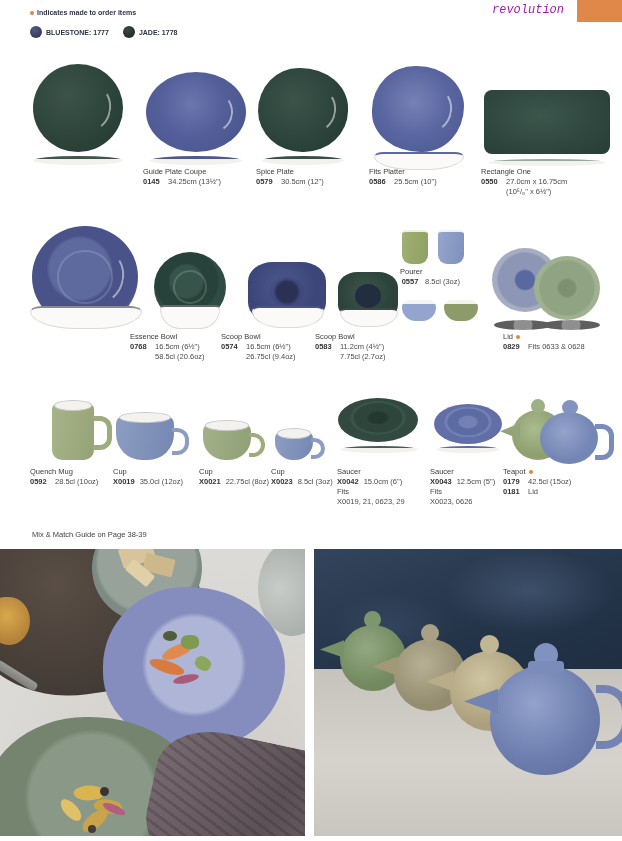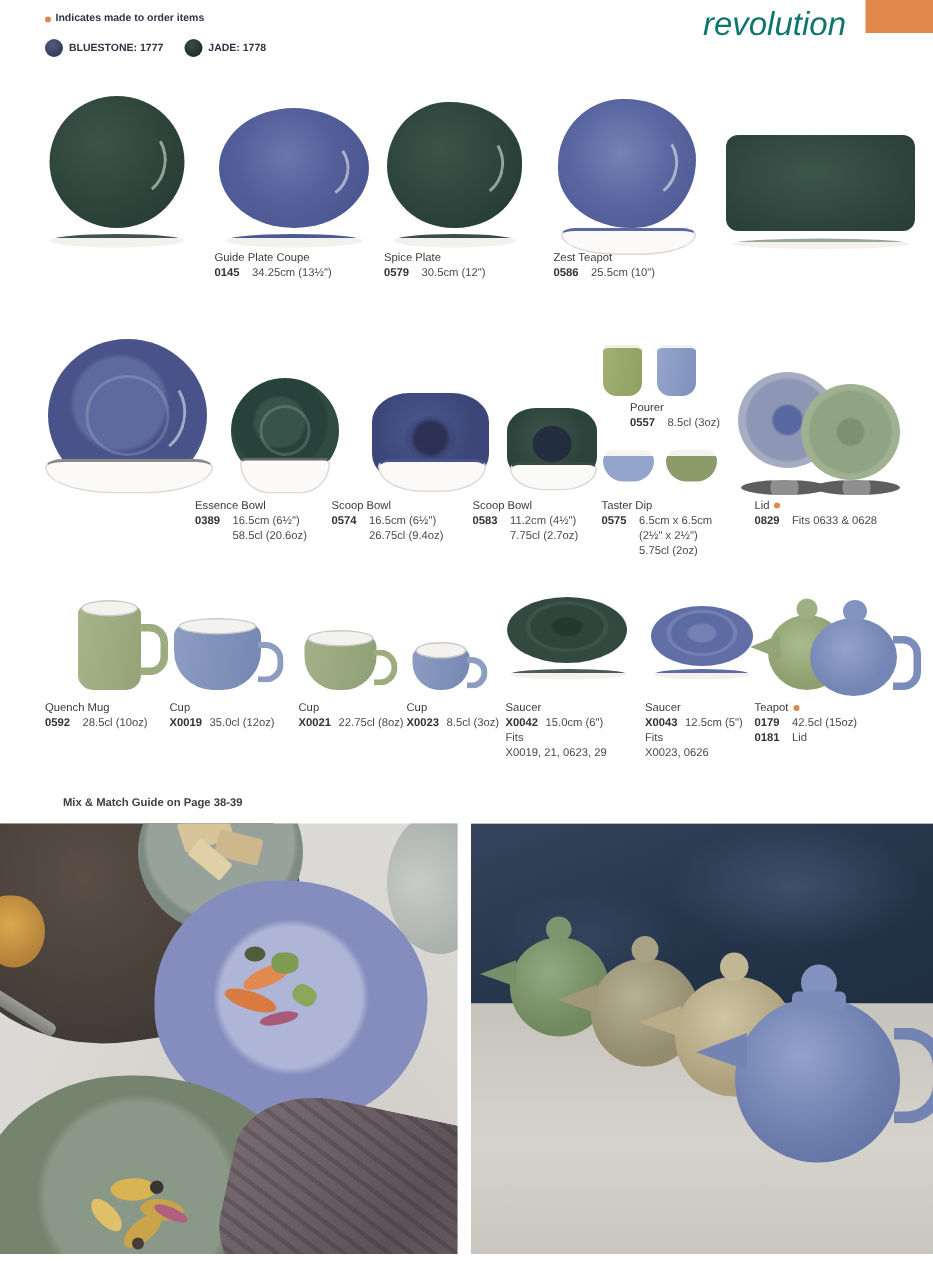--- a/index.html
+++ b/index.html
@@ -5,38 +5,38 @@
   html,body{margin:0;padding:0;background:#fff;}
   .page{position:relative;width:622px;height:841px;background:#fff;overflow:hidden;
         font-family:"Liberation Sans","DejaVu Sans",sans-serif;color:#3c3c3c;}
   .abs{position:absolute;}
   .round{border-radius:50%;}
 
   
   .corner{position:absolute;right:0;top:0;width:45px;height:22px;background:#e0874a;}
   .brandline{position:absolute;top:3px;right:58px;display:flex;align-items:baseline;gap:8px;}
   .brand{font-size:11.5px;letter-spacing:1.6px;color:#9a9a9a;}
-  .collection{font-family:Liberation Sans, sans-serif;font-style:italic;font-size:22px;color:#0f766e;}
+  .collection{font-family:Liberation Mono, monospace;font-style:italic;font-size:12px;color:#a21caf;}
   .mto-note{position:absolute;left:30px;top:9px;display:flex;align-items:center;gap:3px;
             font-size:7px;font-weight:bold;color:#2e3445;}
   .mto-dot{width:4px;height:4px;background:#e0874a;border-radius:50%;display:inline-block;flex:0 0 auto;}
   .legend{position:absolute;left:30px;top:26px;display:flex;gap:14px;align-items:center;}
   .legend-item{display:flex;align-items:center;gap:4px;font-size:7px;font-weight:bold;color:#2e3445;}
   .swatch{width:12px;height:12px;border-radius:50%;}
   .sw-bluestone{background:radial-gradient(circle at 38% 32%,#525b7f,#343c5c 70%);}
   .sw-jade{background:radial-gradient(circle at 38% 32%,#3c4a42,#222e28 70%);}
 
   
   .pcell{position:absolute;font-size:7.5px;line-height:10px;color:#4a4a4a;}
   .pname{color:#3a3a3a;display:flex;align-items:center;gap:3px;}
   .pline{display:flex;gap:5px;white-space:nowrap;}
   .code{font-weight:bold;color:#333;min-width:20px;}
   .cont{padding-left:25px;}
   .plain{padding-left:0;}
-  .mix-note{position:absolute;left:42px;top:530px;font-size:7.5px;color:#3f3f3f;font-weight:bold;}
+  .mix-note{position:absolute;left:32px;top:530px;font-size:7.5px;color:#3f3f3f;}
 
   
   .hl::after{content:"";position:absolute;right:13%;top:24%;width:38%;height:48%;
              border:2px solid transparent;border-right-color:rgba(255,255,255,.5);
              border-radius:50%;transform:rotate(10deg);}
   .lens{position:absolute;border-radius:50%;}
   .bowlside{position:absolute;background:#fbfaf8;border:1px solid #dcdad6;
             border-radius:14% 14% 55% 55%/32% 32% 100% 100%;}
   .cup{position:absolute;}
   .cup::before{content:"";position:absolute;left:5%;right:5%;top:-4px;height:9px;
@@ -115,25 +115,37 @@
     <div class="pname">
         <span>Spice Plate</span>
       </div>
     <div class="pline">
         <span class="code">0579</span>
         <span>30.5cm (12")</span>
       </div>
   </div>
   <div class="pcell" style="left:369px;top:167px;">
     <div class="pname">
-        <span>Zest Teapot</span>
+        <span>Fits Platter</span>
       </div>
     <div class="pline">
         <span class="code">0586</span>
         <span>25.5cm (10")</span>
+      </div>
+  </div>
+  <div class="pcell" style="left:481px;top:167px;">
+    <div class="pname">
+        <span>Rectangle One</span>
+      </div>
+    <div class="pline">
+        <span class="code">0550</span>
+        <span>27.0cm x 16.75cm</span>
+      </div>
+    <div class="pline cont">
+        <span>(10⁵/₈" x 6½")</span>
       </div>
   </div>
 
   <div class="abs round hl" style="left:32px;top:226px;width:106px;height:102px;background:radial-gradient(circle at 45% 42%,#5e699e 0 36%,#4a5389 40% 70%,#525c94 74%);">
     <div class="ring" style="left:24%;top:24%;right:24%;bottom:24%;"></div>
   </div>
   <div class="bowlside" style="left:30px;top:306px;width:110px;height:20px;border-top:2px solid #8a8a8a;"></div>
 
   <div class="abs round" style="left:154px;top:252px;width:72px;height:70px;background:radial-gradient(circle at 45% 42%,#37544a 0 28%,#27423a 32% 55%,#2f4b42 58%);">
     <div class="ring" style="left:26%;top:26%;right:26%;bottom:26%;"></div>
@@ -159,21 +171,21 @@
   <div class="abs round" style="left:492px;top:248px;width:66px;height:64px;background:radial-gradient(circle,#5a68a2 0 20%,#8d97b5 24% 58%,#a6adc2 62%);"></div>
   <div class="abs round" style="left:534px;top:256px;width:66px;height:64px;background:radial-gradient(circle,#7d9070 0 18%,#90a383 22% 58%,#9fb191 62%);"></div>
   <div class="lens" style="left:494px;top:320px;width:58px;height:10px;background:radial-gradient(circle at 50% 50%,#8f8f8f 0 30%,#5e5e5e 34%);"></div>
   <div class="lens" style="left:542px;top:320px;width:58px;height:10px;background:radial-gradient(circle at 50% 50%,#8f8f8f 0 30%,#5e5e5e 34%);"></div>
 
   <div class="pcell" style="left:130px;top:332px;">
     <div class="pname">
         <span>Essence Bowl</span>
       </div>
     <div class="pline">
-        <span class="code">0389</span>
+        <span class="code">0768</span>
         <span>16.5cm (6½")</span>
       </div>
     <div class="pline cont">
         <span>58.5cl (20.6oz)</span>
       </div>
   </div>
   <div class="pcell" style="left:221px;top:332px;">
     <div class="pname">
         <span>Scoop Bowl</span>
       </div>
@@ -190,42 +202,27 @@
         <span>Scoop Bowl</span>
       </div>
     <div class="pline">
         <span class="code">0583</span>
         <span>11.2cm (4½")</span>
       </div>
     <div class="pline cont">
         <span>7.75cl (2.7oz)</span>
       </div>
   </div>
-  <div class="pcell" style="left:420px;top:267px;">
+  <div class="pcell" style="left:400px;top:267px;text-align:center;">
     <div class="pname">
         <span>Pourer</span>
       </div>
     <div class="pline">
         <span class="code">0557</span>
         <span>8.5cl (3oz)</span>
-      </div>
-  </div>
-  <div class="pcell" style="left:401px;top:332px;">
-    <div class="pname">
-        <span>Taster Dip</span>
-      </div>
-    <div class="pline">
-        <span class="code">0575</span>
-        <span>6.5cm x 6.5cm</span>
-      </div>
-    <div class="pline cont">
-        <span>(2½" x 2½")</span>
-      </div>
-    <div class="pline cont">
-        <span>5.75cl (2oz)</span>
       </div>
   </div>
   <div class="pcell" style="left:503px;top:332px;">
     <div class="pname">
         <span>Lid</span>
         <span class="mto-dot"></span>
       </div>
     <div class="pline">
         <span class="code">0829</span>
         <span>Fits 0633 &amp; 0628</span>

